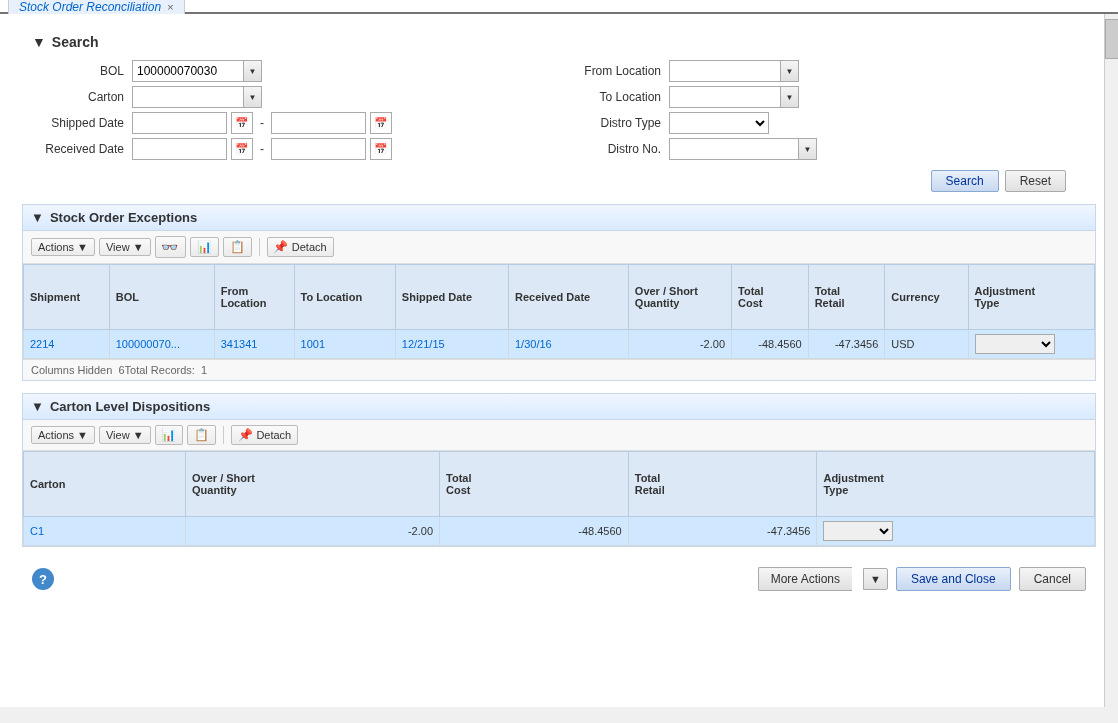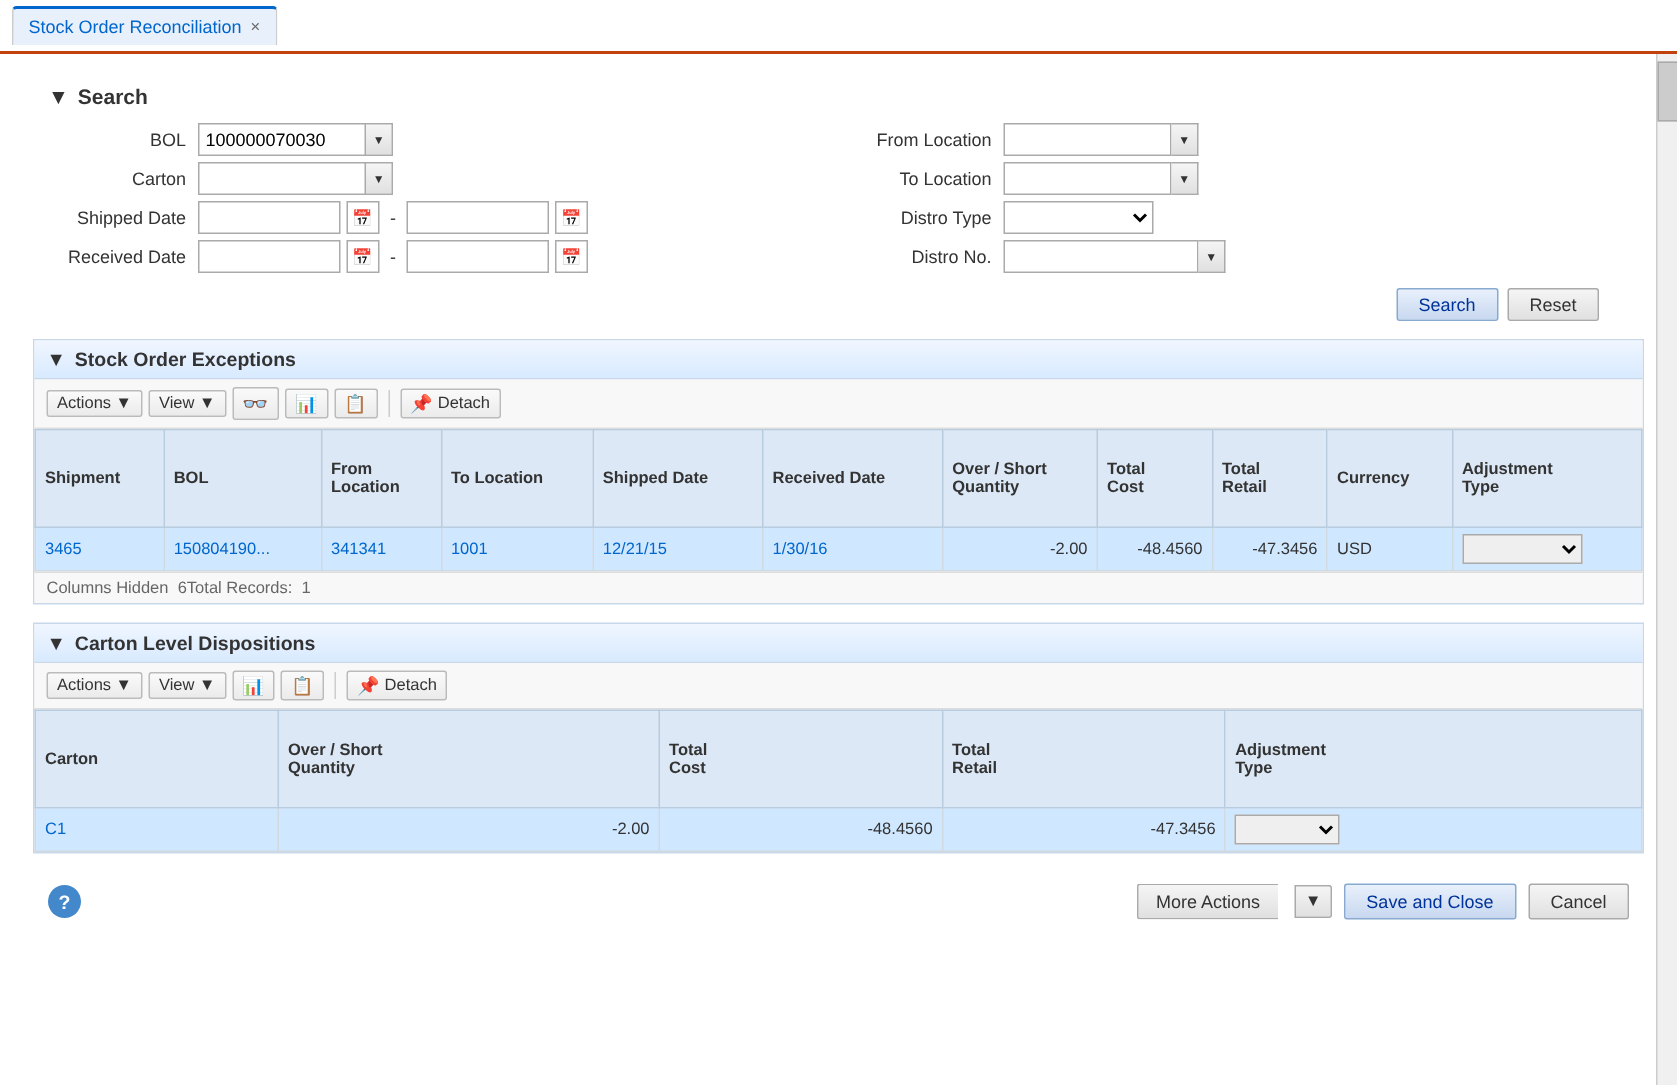--- a/index.html
+++ b/index.html
@@ -1,24 +1,25 @@
 <!DOCTYPE html>
 <html><head>
   <meta charset="utf-8">
   <style>
     * { box-sizing: border-box; margin: 0; padding: 0; }
     body { font-family: Arial, sans-serif; font-size: 12px; background: #f0f0f0; color: #333; }
 
     .tab-bar {
       background: #fff;
-      border-bottom: 2px solid #c2410c;
+      border-bottom: 2px solid #737373;
       display: flex;
       align-items: center;
       padding: 0 8px;
-      height: 36px;
+      height: 14px;
+      font-style: italic;
     }
     .tab {
       display: flex;
       align-items: center;
       padding: 4px 10px;
       border: 1px solid #ccc;
       border-bottom: none;
       background: #e8f0fb;
       border-radius: 3px 3px 0 0;
       font-size: 12px;
@@ -486,22 +487,22 @@
           <th>Received Date</th>
           <th>Over / Short<br>Quantity</th>
           <th>Total<br>Cost</th>
           <th>Total<br>Retail</th>
           <th>Currency</th>
           <th>Adjustment<br>Type</th>
         </tr>
       </thead>
       <tbody>
         <tr class="selected">
-          <td class="link">3465</td>
-          <td class="link">150804190...</td>
+          <td class="link">2214</td>
+          <td class="link">100000070...</td>
           <td class="link">341341</td>
           <td class="link">1001</td>
           <td class="link">12/21/15</td>
           <td class="link">1/30/16</td>
           <td style="text-align:right">-2.00</td>
           <td style="text-align:right">-48.4560</td>
           <td style="text-align:right">-47.3456</td>
           <td>USD</td>
           <td>
             <select style="width:80px;height:20px;font-size:11px;border:1px solid #aaa">

